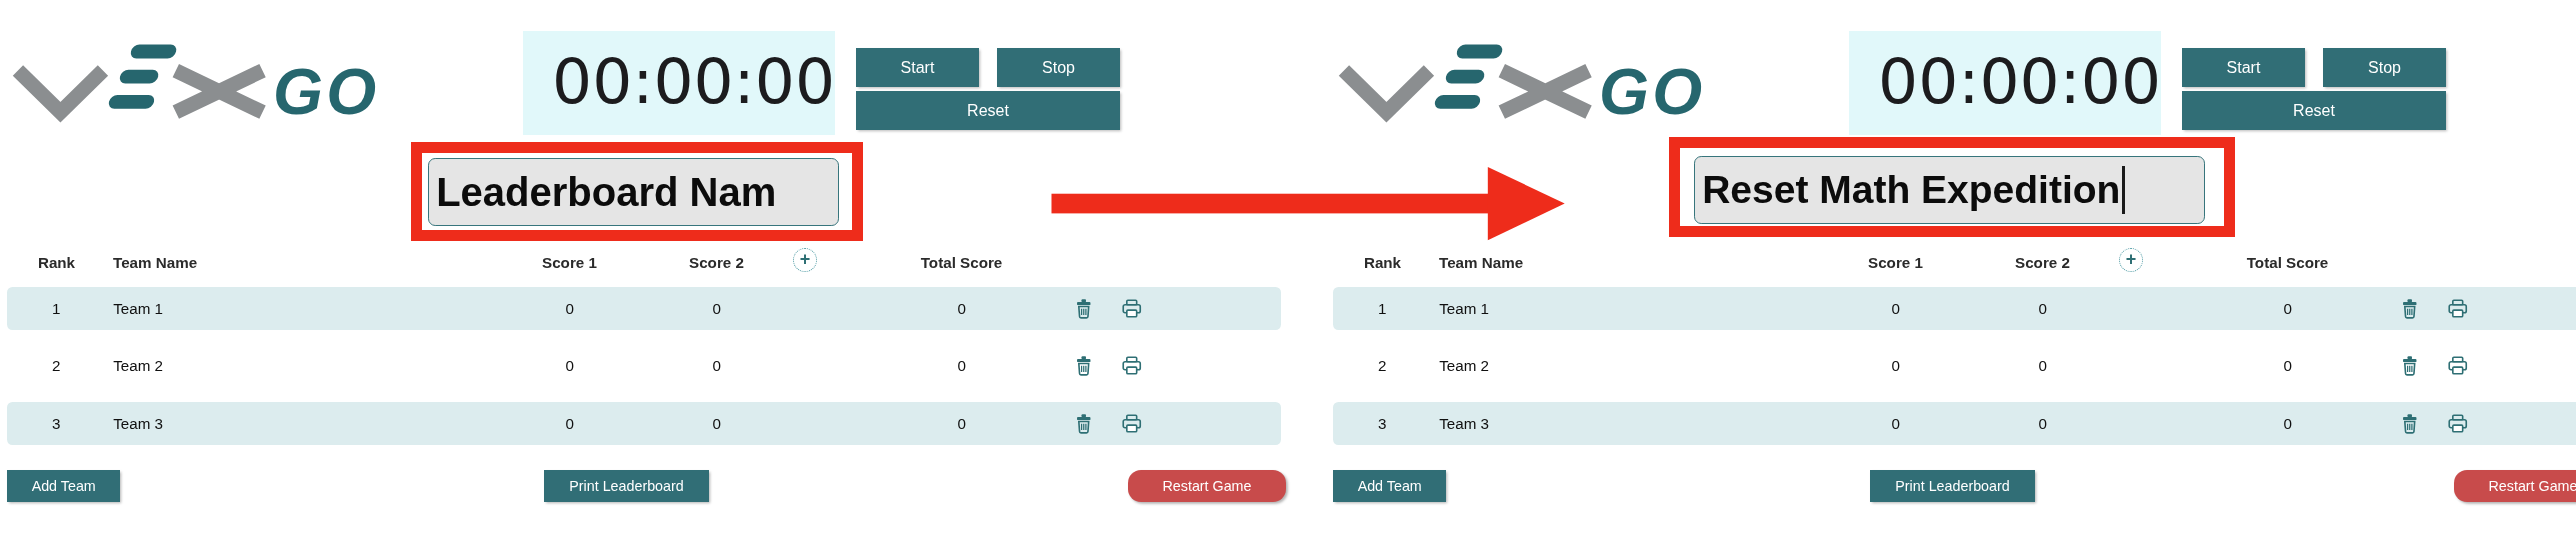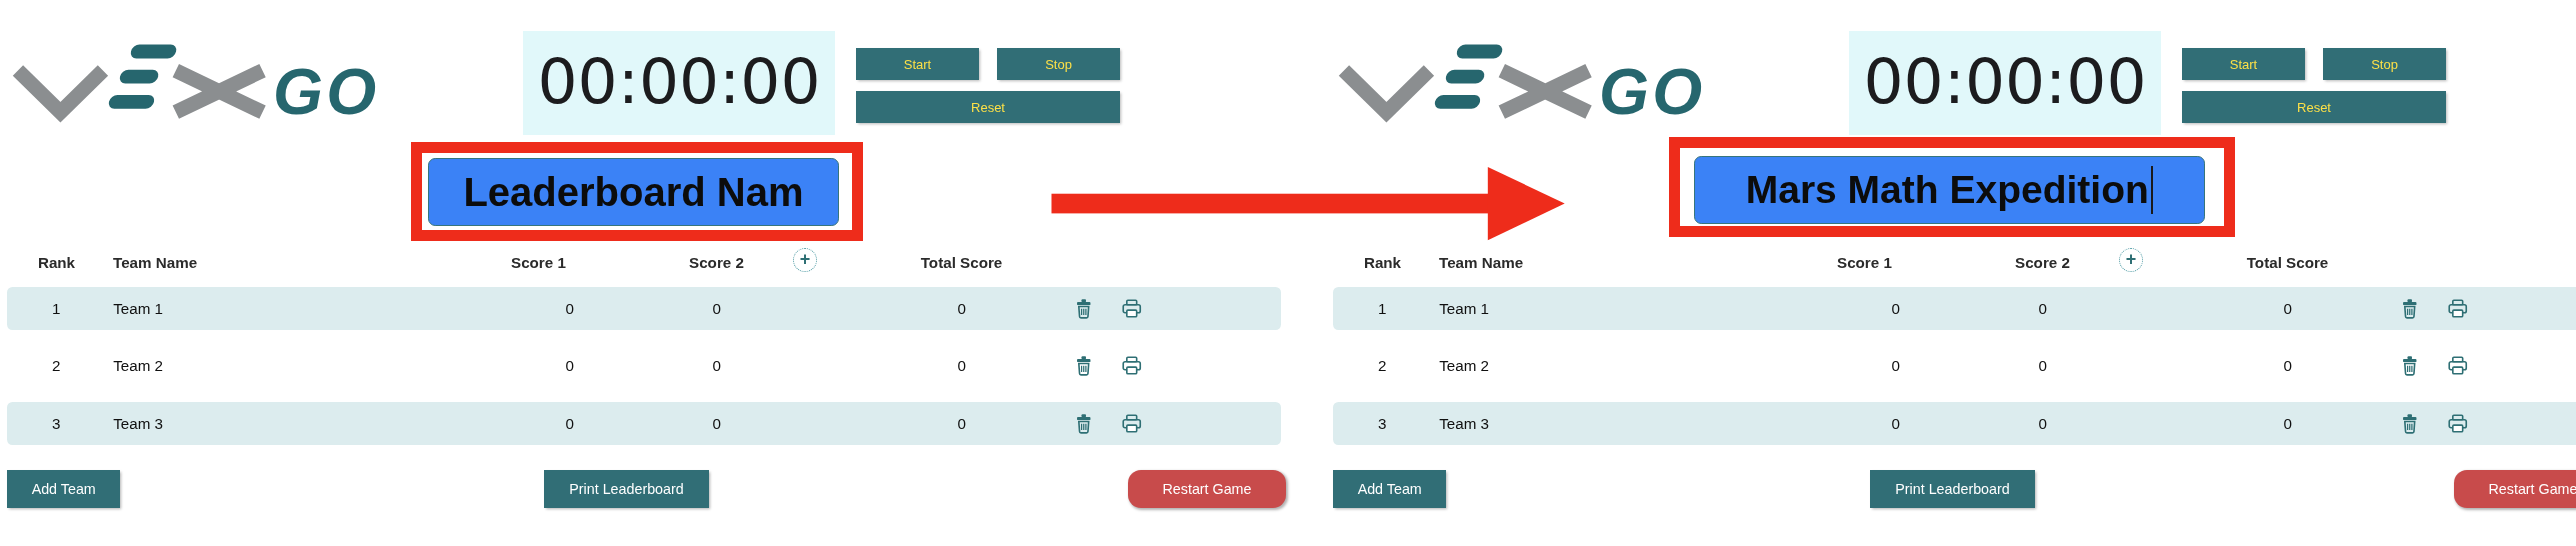--- a/index.html
+++ b/index.html
@@ -11,54 +11,54 @@
   .panel { position:absolute; top:0; width:1288px; height:547px;text-decoration:underline; }
   .panel--left { left:0; }
   .panel--right { left:1326px; }
 
   
   .logo { position:absolute; left:10.8px; top:36px; width:399px; height:90px; }
 
   
   .timer {
     position:absolute; left:523px; top:31px; width:312px; height:104px;
-    background:#e1f8fa; color:#1c1c1e; text-align:center;
+    background:#e1f8fa; color:#1c1c1e; text-align:right;
     font-family:"DejaVu Sans", sans-serif; font-size:63px; line-height:102px;
   }
   .tbtn {
-    position:absolute; height:32px; background:#316e76; color:#fde047; border:none;
-    font-family:"Liberation Sans", sans-serif; font-size:13px; cursor:pointer;
+    position:absolute; height:39px; background:#316e76; color:#ffffff; border:none;
+    font-family:"Liberation Sans", sans-serif; font-size:16px; cursor:pointer;
     box-shadow:1.8px 1.8px 2.7px rgba(0,0,0,.28);
   }
   .tbtn--start { left:856px; top:48px; width:123px; }
   .tbtn--stop  { left:997px; top:48px; width:123px; }
   .tbtn--reset { left:856px; top:91px; width:264px; }
 
   
   .annot-box { position:absolute; border:11.7px solid #ee2c1b; z-index:5; }
   .panel--left  .annot-box { left:411px; top:142px; width:452px; height:99px; }
   .panel--right .annot-box { left:343px; top:137px; width:566px; height:100px; }
 
   
   .name-input {
-    position:absolute; background:#3b82f6; border:1.8px solid #37757c; border-radius:7.2px;
+    position:absolute; background:#e5e5e5; border:1.8px solid #37757c; border-radius:7.2px;
     display:flex; align-items:center; padding:0 7.2px; overflow:hidden; white-space:nowrap;
-    font-weight:bold; color:#0c0c0c; z-index:6; cursor:text;justify-content:center;
+    font-weight:bold; color:#0c0c0c; z-index:6; cursor:text;
   }
   .panel--left  .name-input { left:428px; top:158px; width:411px; height:68px; font-size:40px; }
   .panel--right .name-input { left:368px; top:156px; width:511px; height:68px; font-size:39px; }
   .caret { display:inline-block; width:2.7px; height:48px; background:#1a1a1a; margin-left:1.8px; }
 
   
   .thead { position:absolute; top:249px; left:0; width:1288px; height:27px;
            font-size:15.2px; font-weight:bold; color:#2b2b2b; }
   .th { position:absolute; line-height:27px; }
   .th--rank  { left:30.5px;  width:52px;  text-align:center; }
   .th--team  { left:113px; }
-  .th--s1    { left:511px; width:117px; }
+  .th--s1    { left:511px; width:117px; text-align:center; }
   .th--s2    { left:658px; width:117px; text-align:center; }
   .th--total { left:903px; width:117px; text-align:center; }
   .plus-icon {
     position:absolute; left:793px; top:-0.9px; width:24px; height:24px;
     border:1.8px dotted #4d9aa3; border-radius:50%; color:#2e6f74;
     font-size:18px; line-height:20.6px; text-align:center; cursor:pointer; background:transparent;
   }
 
   
   .row { position:absolute; left:7.2px; width:1274px; height:43px; border-radius:5.4px;
@@ -70,21 +70,21 @@
   .cell--team  { left:106px; }
   .cell--s1    { left:504px; width:117px; text-align:center; }
   .cell--s2    { left:651px; width:117px; text-align:center; }
   .cell--total { left:896px; width:117px; text-align:center; }
   .icon-btn { position:absolute; top:10.8px; width:21.5px; height:21.5px; cursor:pointer; background:none; border:none; padding:0; }
   .icon-btn--trash { left:1066px; }
   .icon-btn--print { left:1114px; }
 
   
   .fbtn {
-    position:absolute; top:470px; height:38px; border:none; color:#fff; font-size:14.3px;
+    position:absolute; top:470px; height:32px; border:none; color:#fff; font-size:14.3px;
     font-family:"Liberation Sans", sans-serif; background:#316e76; cursor:pointer;
     box-shadow:1.8px 1.8px 2.7px rgba(0,0,0,.3);
   }
   .fbtn--add     { left:7.2px;    width:113px; }
   .fbtn--print   { left:544px;  width:165px; }
   .fbtn--restart { left:1128px; width:158px; background:#c84b4b;border-radius:13px; }
 
   
   .arrow-svg { position:absolute; left:1049px; top:166px; z-index:4; }
 </style>
@@ -220,21 +220,21 @@
       </svg>
     </div>
 
     <div class="timer">00:00:00</div>
     <button class="tbtn tbtn--start">Start</button>
     <button class="tbtn tbtn--stop">Stop</button>
     <button class="tbtn tbtn--reset">Reset</button>
 
     <div class="annot-box"></div>
     <div class="name-input">
-      <span>Mars Math Expedition</span>
+      <span>Reset Math Expedition</span>
         <span class="caret"></span>
     </div>
 
     <div class="thead">
       <span class="th th--rank">Rank</span>
       <span class="th th--team">Team Name</span>
       <span class="th th--s1">Score 1</span>
       <span class="th th--s2">Score 2</span>
       <span class="plus-icon">+</span>
       <span class="th th--total">Total Score</span>

